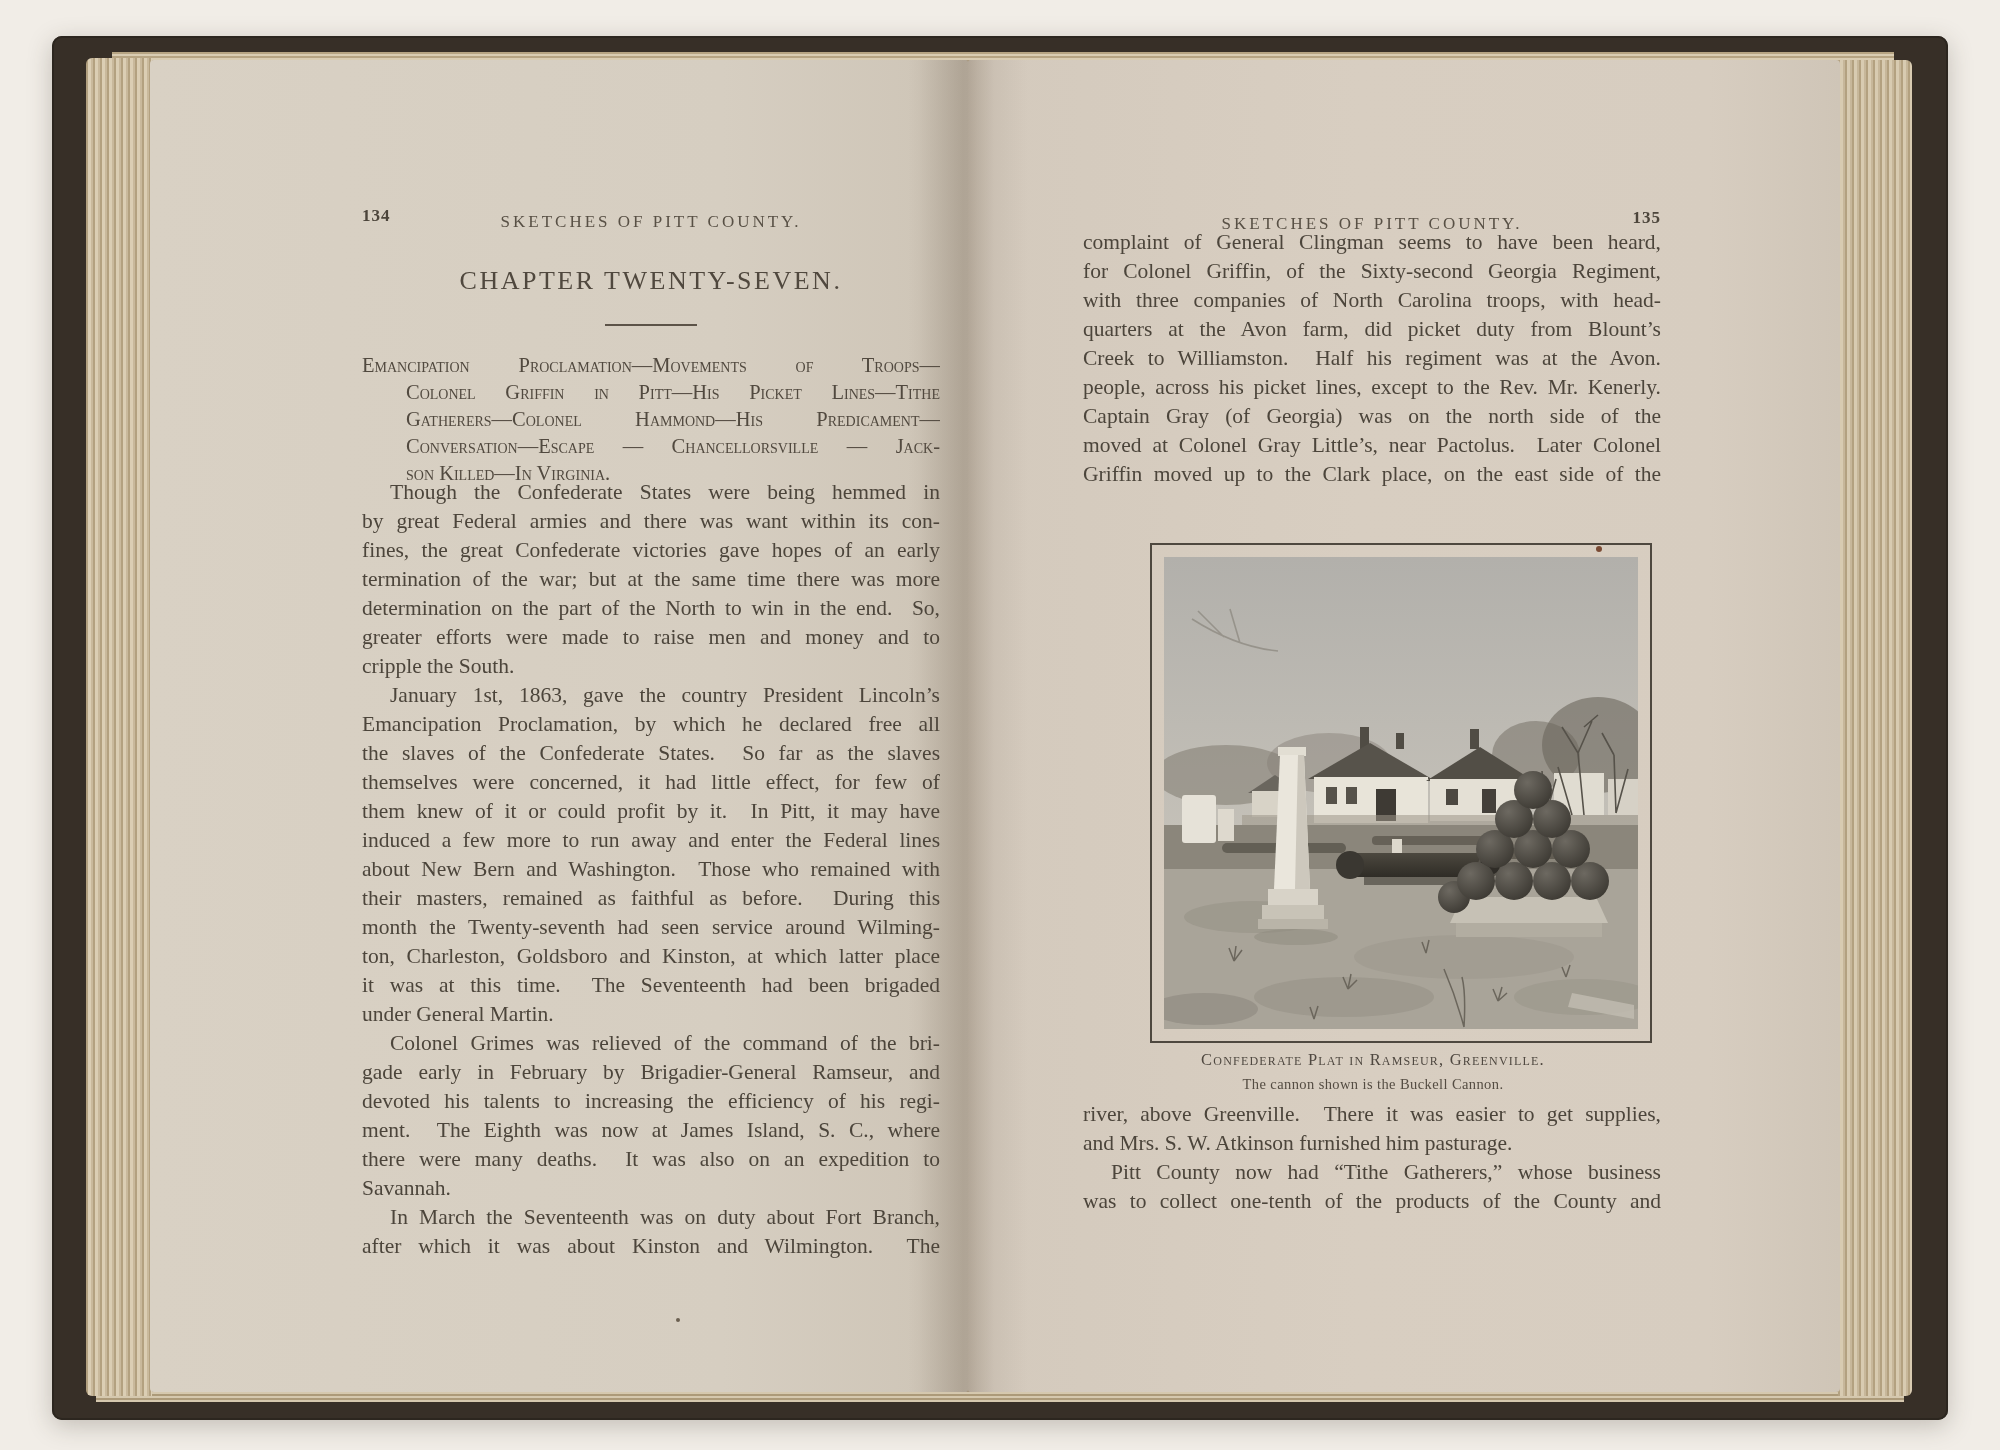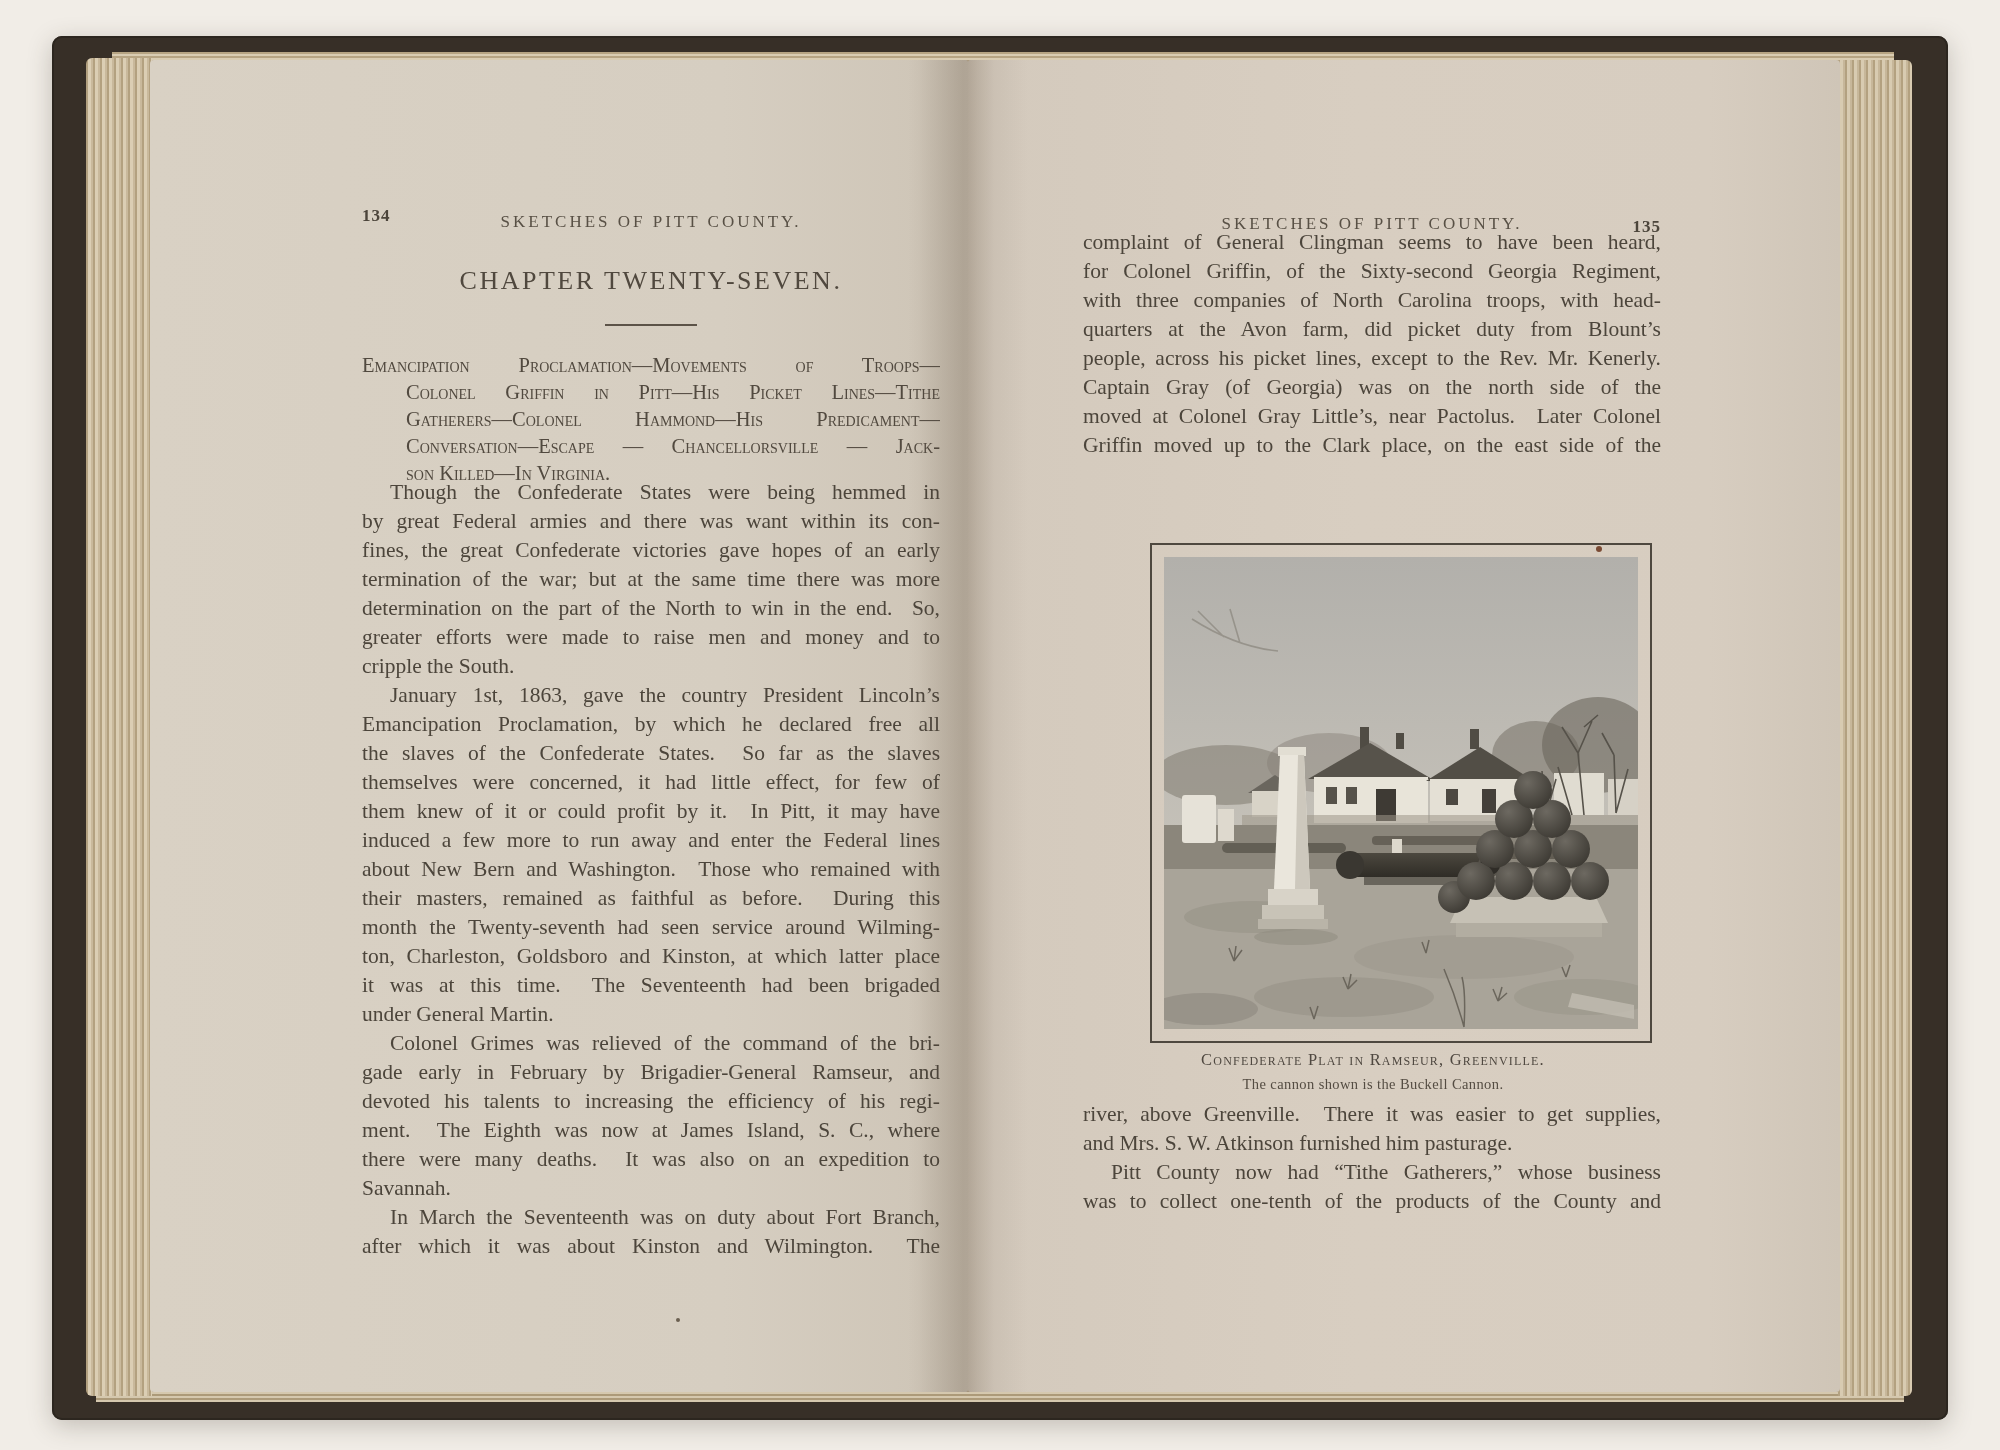--- a/index.html
+++ b/index.html
@@ -35,21 +35,21 @@
   .gutter{
     position:absolute;left:856px;top:24px;width:120px;height:1332px;z-index:4;pointer-events:none;
     background:linear-gradient(to right,rgba(80,64,48,0) 0%,rgba(80,64,48,.16) 46%,rgba(80,64,48,.10) 58%,rgba(80,64,48,0) 100%);
   }
   .block{position:absolute;}
   .ink{color:#4c453b;}
   .header-row{height:24px;font-size:17px;letter-spacing:3px;color:#585045;}
   .header-row .running{display:block;text-align:center;margin-top:14px;}
   .header-row .pagenum{position:absolute;top:8px;font-size:17px;letter-spacing:1px;font-weight:bold;}
   .pagenum.pn-left{left:0;}
-  .pagenum.pn-right{right:0;margin-top:9px;}
+  .pagenum.pn-right{right:0;}
   .chapter{
     margin:0;font-size:26px;font-weight:normal;letter-spacing:2.5px;
     text-align:center;color:#50483e;
   }
   .rule{height:2px;background:#5c5348;}
   .summary{font-size:20.5px;line-height:27px;font-variant:small-caps;color:#51493f;}
   .summary .line{margin-left:44px;}
   .summary .line:first-child{margin-left:0;}
   .bodytext{font-size:21.5px;line-height:29px;}
   .line{
@@ -138,20 +138,21 @@
     <div class="block header-row" style="left:115px;top:140px;width:578px;">
       <span class="running">SKETCHES OF PITT COUNTY.</span>
       <span class="pagenum pn-right ink">135</span>
     </div>
     <div class="block bodytext ink" style="left:115px;top:168px;width:578px;">
       <div class="para">
           <div class="line">complaint of General Clingman seems to have been heard,</div>
           <div class="line">for Colonel Griffin, of the Sixty-second Georgia Regiment,</div>
           <div class="line">with three companies of North Carolina troops, with head-</div>
           <div class="line">quarters at the Avon farm, did picket duty from Blount’s</div>
+          <div class="line">Creek to Williamston.  Half his regiment was at the Avon.</div>
           <div class="line">people, across his picket lines, except to the Rev. Mr. Kenerly.</div>
           <div class="line">Captain Gray (of Georgia) was on the north side of the</div>
           <div class="line">moved at Colonel Gray Little’s, near Pactolus.  Later Colonel</div>
           <div class="line">Griffin moved up to the Clark place, on the east side of the</div>
         </div>
     </div>
 
     <figure class="photo-frame" style="left:182px;top:483px;width:502px;height:500px;">
       <svg class="photo-inner" viewBox="0 0 474 472" preserveAspectRatio="none">
         <defs>

